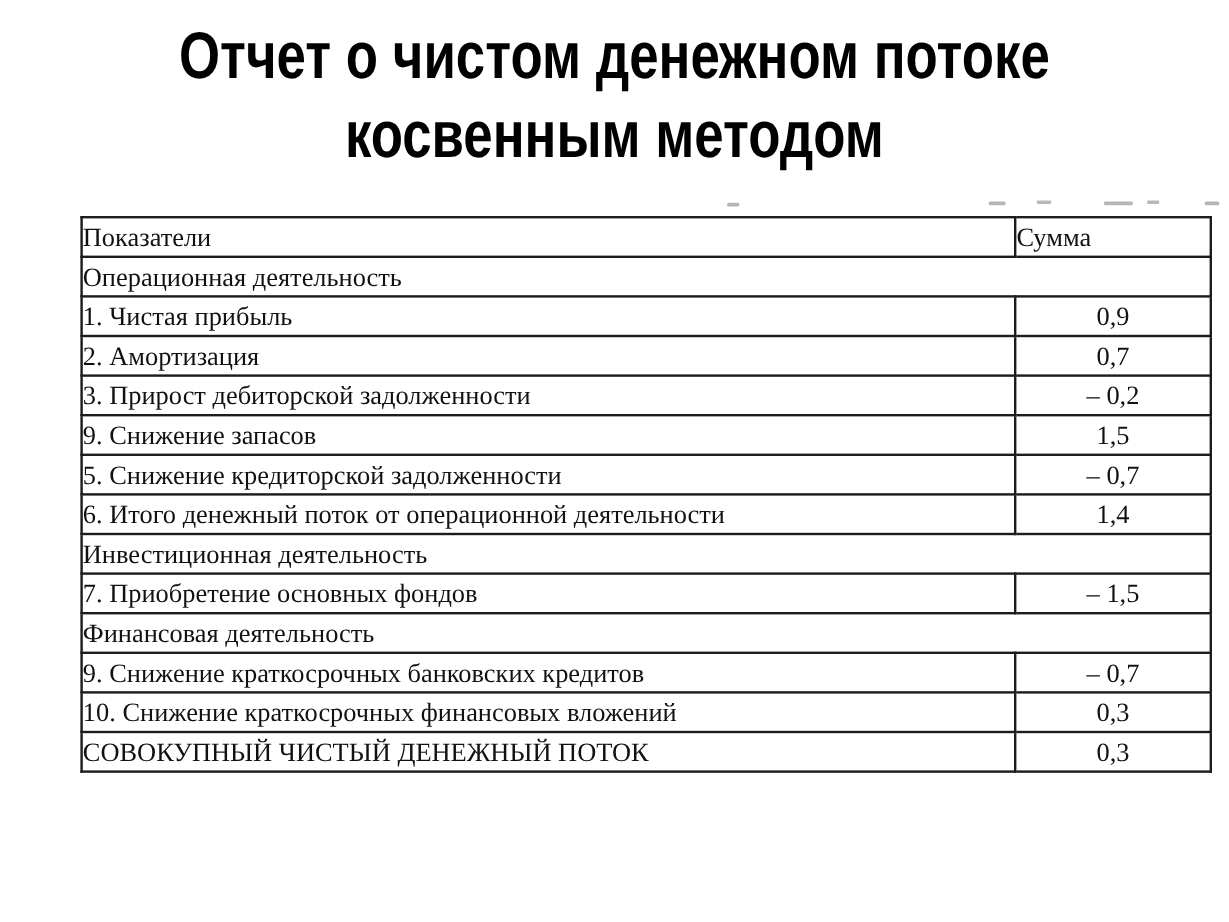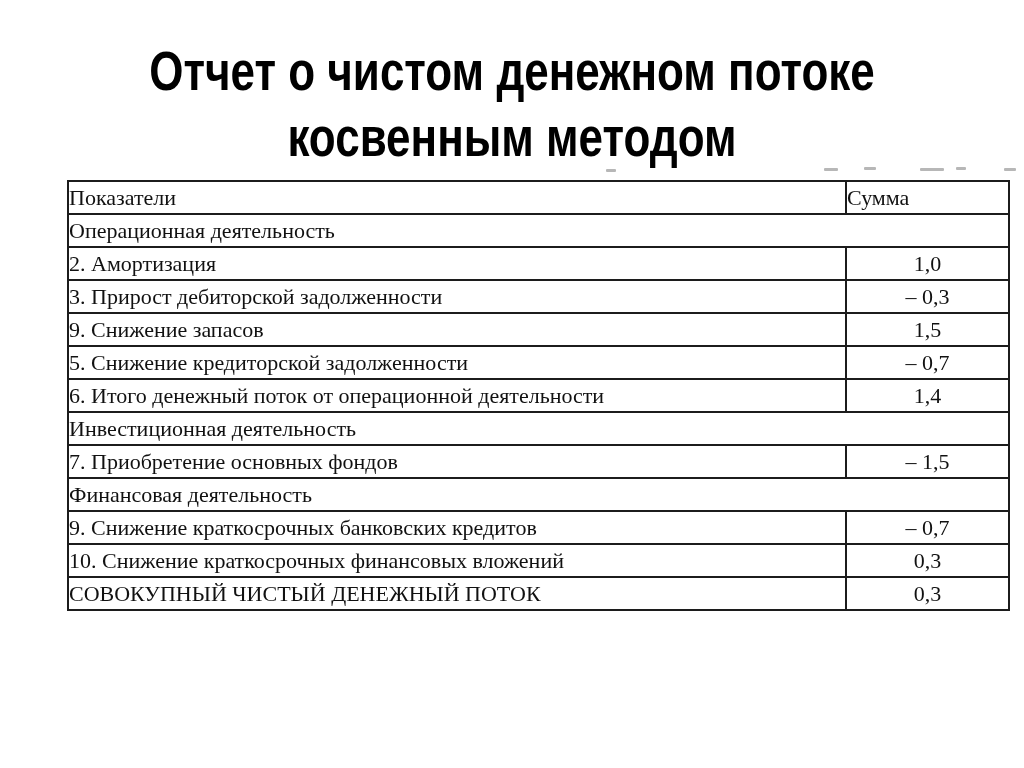--- a/index.html
+++ b/index.html
@@ -11,21 +11,21 @@
     width: 1024px;
     height: 768px;
     position: relative;
     overflow: hidden;
     font-family: "Liberation Serif", serif;
     color: #111111;
   }
 
   
   .title-block {
-    padding-top: 38px;
+    padding-top: 13px;
     text-align: center;
   }
   .title-line {
     display: block;
     font-family: "Liberation Sans", sans-serif;
     font-weight: 700;
     font-size: 55px;
     line-height: 66px;
     color: #000000;
     white-space: nowrap;
@@ -107,26 +107,30 @@
     <tr>
       <th class="label-cell indent">Показатели</th>
       <th class="label-cell">Сумма</th>
     </tr>
   </thead>
   <tbody>
       <tr>
         <td colspan="2" class="label-cell indent">Операционная деятельность</td>
       </tr>
       <tr>
+        <td class="label-cell">1. Чистая прибыль</td>
+        <td class="value-cell">0,9</td>
+      </tr>
+      <tr>
         <td class="label-cell">2. Амортизация</td>
-        <td class="value-cell">1,0</td>
+        <td class="value-cell">0,7</td>
       </tr>
       <tr>
         <td class="label-cell">3. Прирост дебиторской задолженности</td>
-        <td class="value-cell">– 0,3</td>
+        <td class="value-cell">– 0,2</td>
       </tr>
       <tr>
         <td class="label-cell">9. Снижение запасов</td>
         <td class="value-cell">1,5</td>
       </tr>
       <tr>
         <td class="label-cell">5. Снижение кредиторской задолженности</td>
         <td class="value-cell">– 0,7</td>
       </tr>
       <tr>

